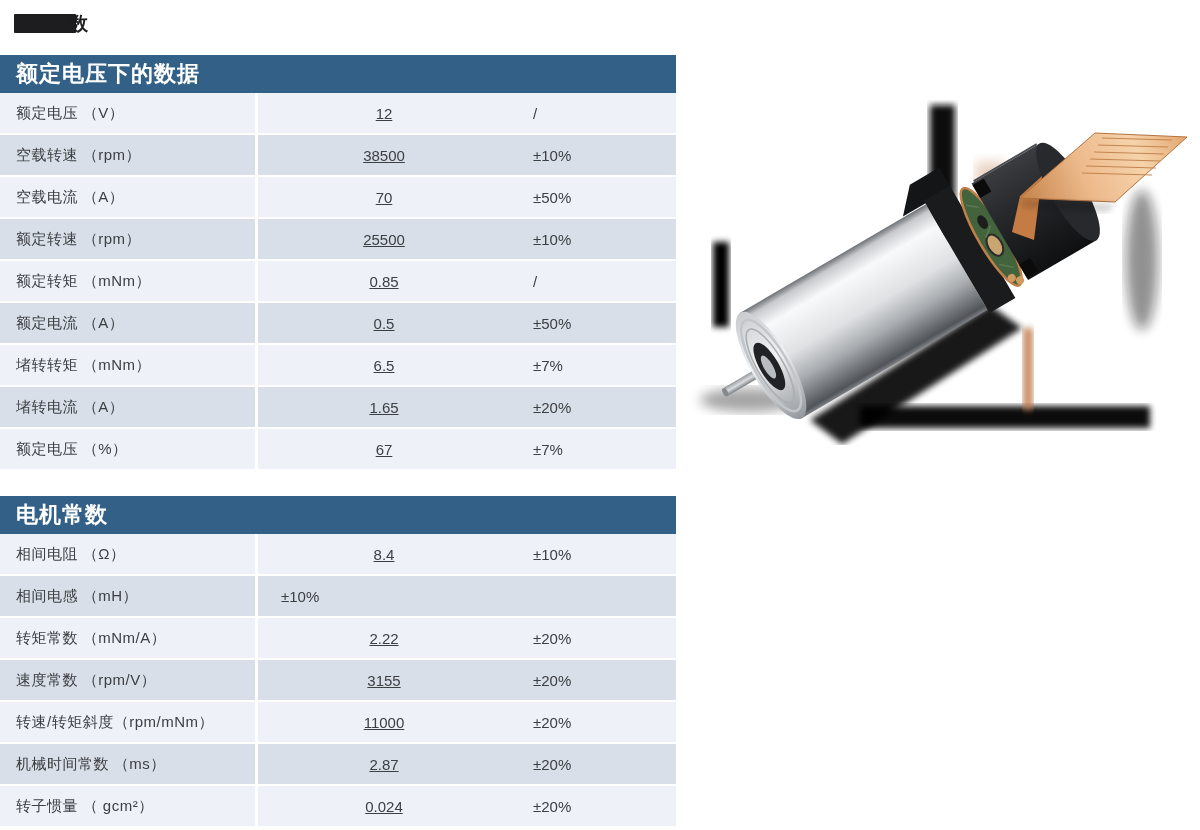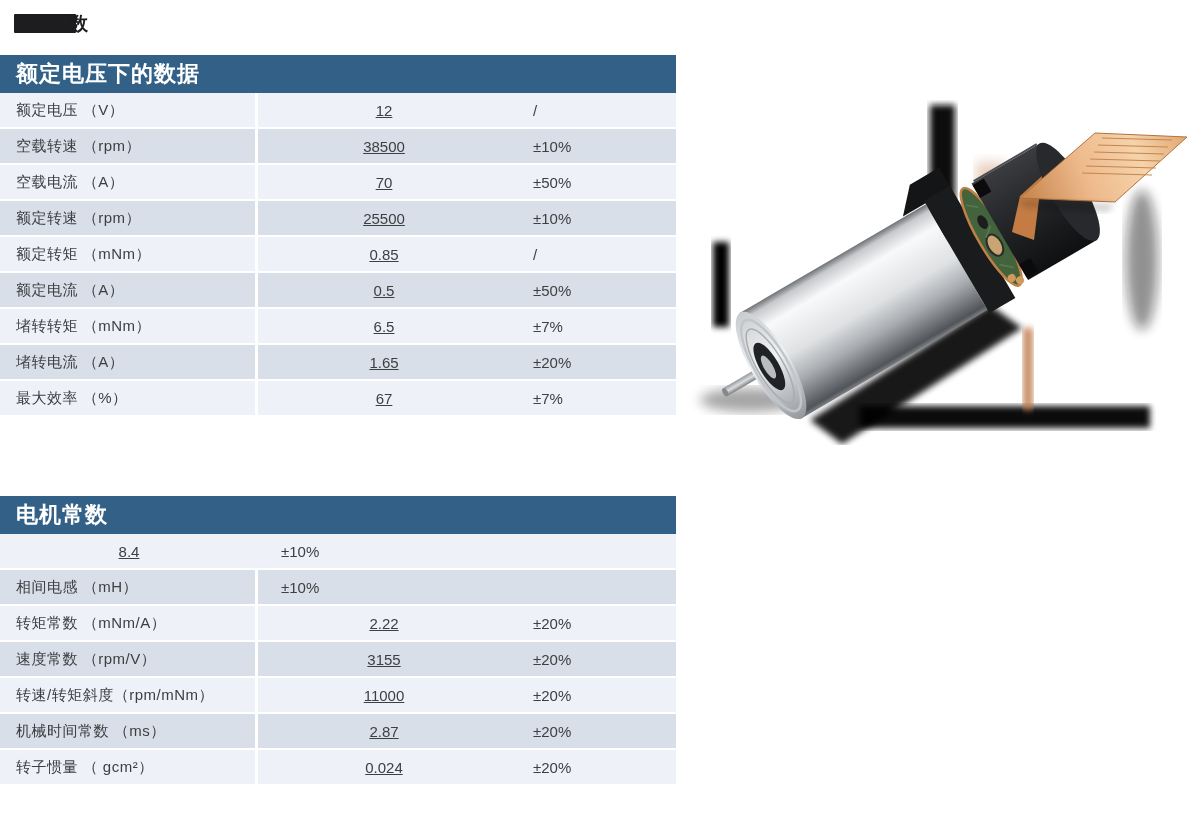--- a/index.html
+++ b/index.html
@@ -15,21 +15,21 @@
 
   
   .doc-title{position:absolute;left:14px;top:11px;height:24px;display:flex;align-items:center;}
   .redaction{display:inline-block;width:62px;height:19px;background:#1d1d1f;border-radius:1px;}
   .title-char{font-size:19px;font-weight:bold;color:#1d1d1f;margin-left:-7px;line-height:19px;}
 
   
   .spec-table{position:absolute;left:0;width:676px;}
   .table-header{height:38px;background:var(--header-bg);color:var(--header-text);
     display:flex;align-items:center;padding-left:16px;font-size:22px;font-weight:bold;letter-spacing:1px;}
-  .row{display:grid;grid-template-columns:258px 252px 1fr;height:36px;border-bottom:2px solid #ffffff;}
+  .row{display:grid;grid-template-columns:258px 252px 1fr;height:42px;border-bottom:2px solid #ffffff;}
   .row.light{background:var(--row-light);}
   .row.dark{background:var(--row-dark);}
   .cell{display:flex;align-items:center;font-size:15px;color:var(--text);}
   .cell.c0{padding-left:16px;border-right:3px solid #ffffff;letter-spacing:.5px;}
   .cell.c1{justify-content:center;text-decoration:underline;}
   .cell.c2{padding-left:23px;}
 
   
   .product-image{position:absolute;left:690px;top:100px;width:510px;height:345px;}
 </style>
@@ -80,33 +80,34 @@
         <div class="cell c0">堵转转矩 （mNm）</div>
         <div class="cell c1">6.5</div>
         <div class="cell c2">±7%</div>
       </div>
       <div class="row dark">
         <div class="cell c0">堵转电流 （A）</div>
         <div class="cell c1">1.65</div>
         <div class="cell c2">±20%</div>
       </div>
       <div class="row light">
-        <div class="cell c0">最大效率 （%）</div>
+        <div class="cell c0">额定电压 （%）</div>
         <div class="cell c1">67</div>
         <div class="cell c2">±7%</div>
       </div>
     </div>
 </section>
 
 <section class="spec-table" style="top:496px">
   <header class="table-header">
     <span>电机常数</span>
   </header>
   <div class="rows">
       <div class="row light">
+        <div class="cell c0">相间电阻 （Ω）</div>
         <div class="cell c1">8.4</div>
         <div class="cell c2">±10%</div>
       </div>
       <div class="row dark">
         <div class="cell c0">相间电感 （mH）</div>
         <div class="cell c2">±10%</div>
       </div>
       <div class="row light">
         <div class="cell c0">转矩常数 （mNm/A）</div>
         <div class="cell c1">2.22</div>

